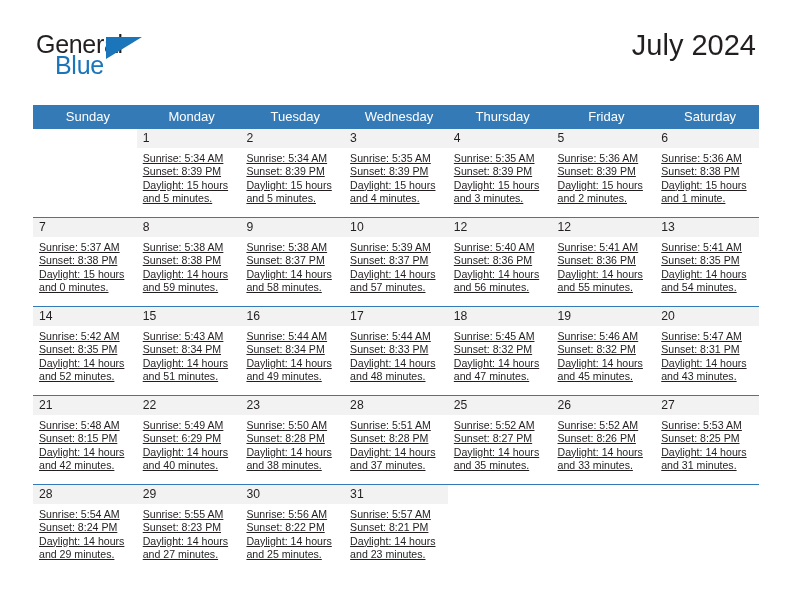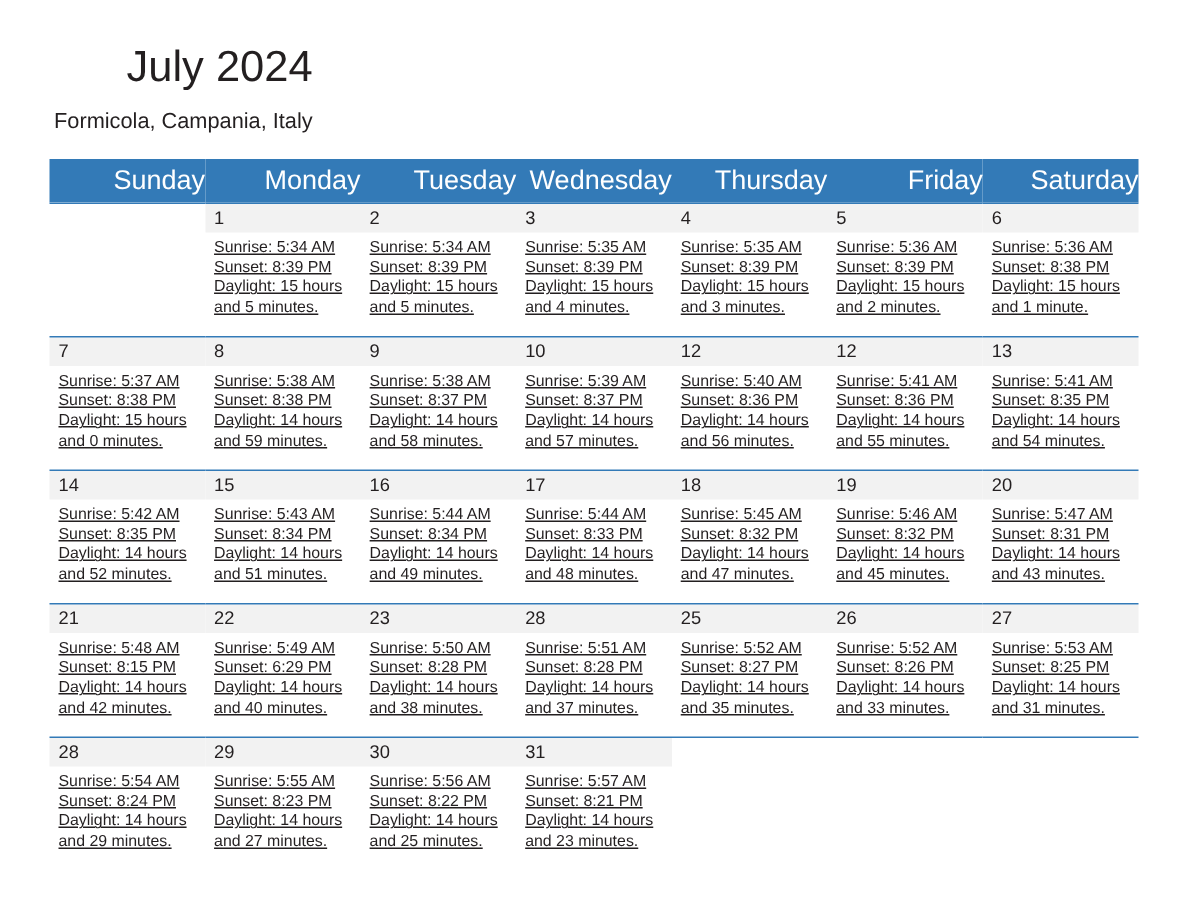--- a/index.html
+++ b/index.html
@@ -82,22 +82,22 @@
   .calendar {
     margin: 17px 33px 0 33px;
     border-collapse: collapse;
     table-layout: fixed;
     width: 726px;
   }
   .calendar th {
     background: #337ab7;
     color: #ffffff;
     font-weight: normal;
-    font-size: 18px;
-    text-align: right;
+    font-size: 13px;
+    text-align: center;
     padding: 4px 0 4px 6px;
     height: 13px;
     border: none;
   }
   .calendar col { width: 103.71px; }
 
   .week-row > td {
     vertical-align: top;
     padding: 0;
     border-top: 1.3px solid #337ab7;
@@ -129,23 +129,27 @@
   }
   .details div { white-space: nowrap; }
   .cell-empty { background: #ffffff; }
 </style>
 </head>
 <body>
 
 <div class="page">
 
   <div class="top-bar">
+    <div class="logo">
+      <span class="logo-general">General</span>
+      <span class="logo-triangle"></span>
+      <span class="logo-blue">Blue</span>
+    </div>
     <div class="title-block">
       <h1 class="cal-title">July 2024</h1>
-      <div class="cal-subtitle">Formicola, Campania, Italy</div>
     </div>
   </div>
 
   <table class="calendar">
     <colgroup>
       <col>
         <col>
         <col>
         <col>
         <col>

